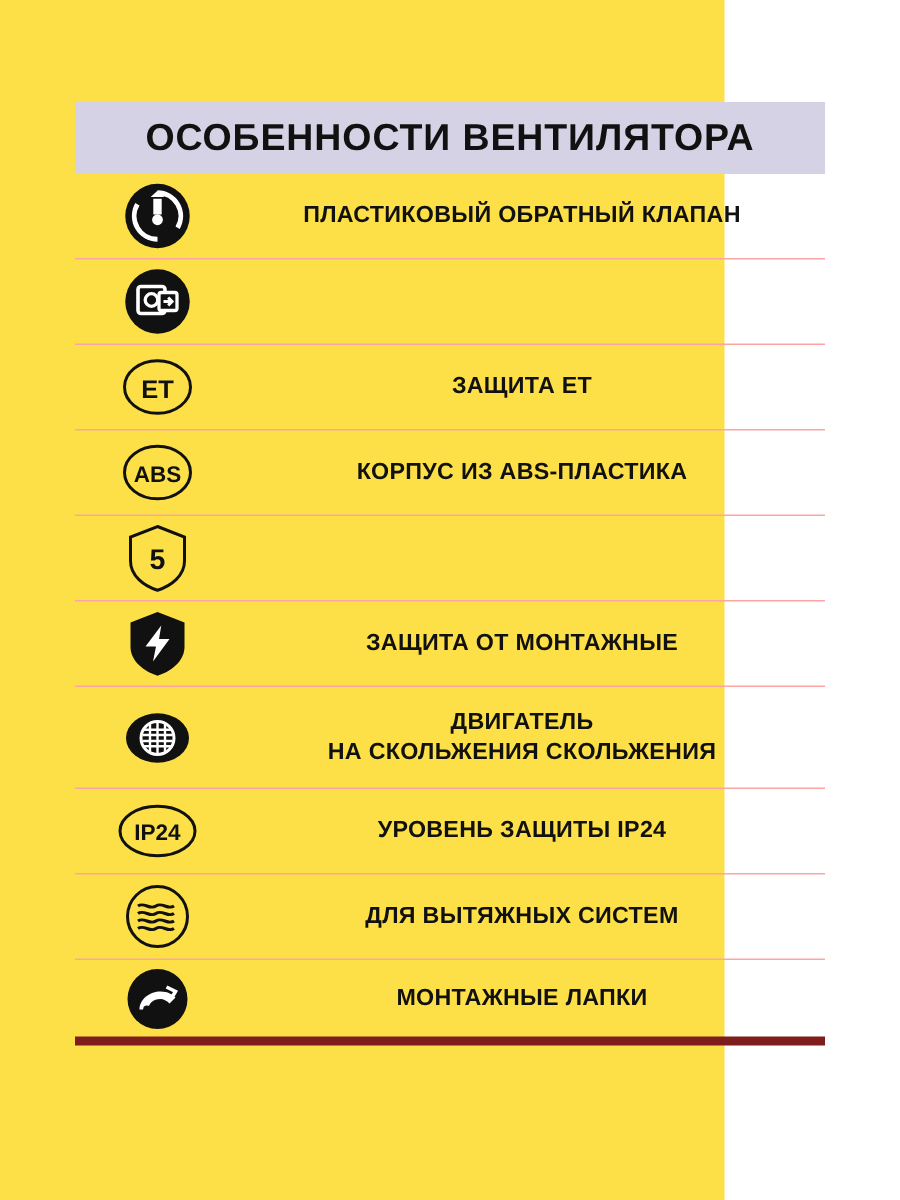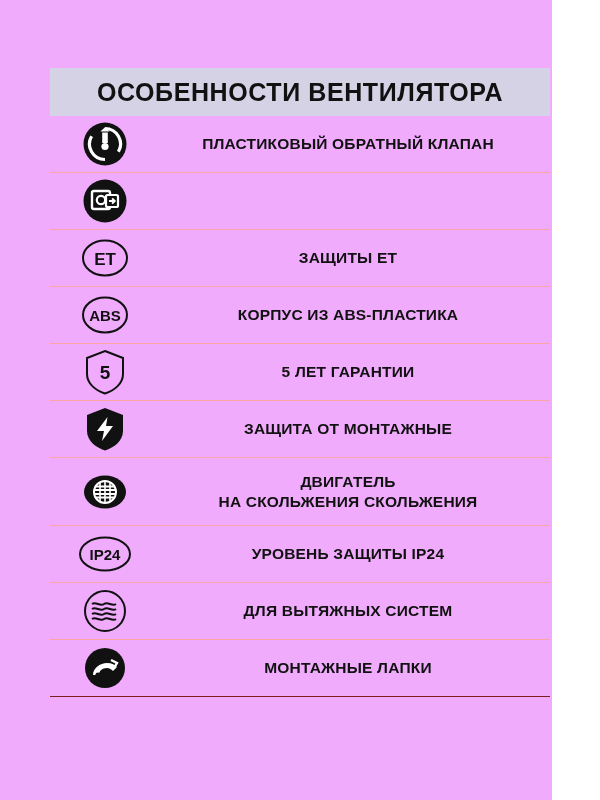--- a/index.html
+++ b/index.html
@@ -8,23 +8,23 @@
     background: #ffffff;
   }
   body {
     width: 600px;
     height: 800px;
     font-family: "Liberation Sans", sans-serif;
     -webkit-font-smoothing: antialiased;
   }
   .sheet {
     position: relative;
-    width: 552px;
+    width: 483px;
     height: 800px;
-    background: #f0abfc;
+    background: #fde047;
     box-sizing: border-box;
   }
   .panel {
     position: absolute;
     left: 50px;
     top: 68px;
     width: 500px;
   }
   .title-bar {
     background: #d4d2e4;
@@ -48,21 +48,21 @@
     display: flex;
     align-items: center;
     height: 57px;
     border-bottom: 1px solid #fca5a5;
     box-sizing: border-box;
   }
   .row.tall {
     height: 68px;
   }
   .row:last-child {
-    border-bottom: 1px solid #7f1d1d;
+    border-bottom: 6px solid #7f1d1d;
   }
   .icon-cell {
     width: 110px;
     min-width: 110px;
     display: flex;
     align-items: flex-start;
     justify-content: center;
   }
   .label-cell {
     flex: 1;
@@ -131,21 +131,21 @@
       <div class="row">
         <div class="icon-cell">
           <span>
             <svg width="50" height="46" viewBox="0 0 50 46">
               <ellipse cx="25" cy="23" rx="22" ry="17.5" fill="none" stroke="#111111" stroke-width="2"></ellipse>
               <text class="ic-text" x="25" y="30" text-anchor="middle" font-size="17">ET</text>
             </svg>
           </span>
         </div>
         <div class="label-cell">
-          <span>ЗАЩИТЫ ET</span>
+          <span>ЗАЩИТА ET</span>
         </div>
       </div>
 
       <div class="row">
         <div class="icon-cell">
           <span>
             <svg width="50" height="46" viewBox="0 0 50 46">
               <ellipse cx="25" cy="23" rx="22" ry="17.5" fill="none" stroke="#111111" stroke-width="2"></ellipse>
               <text class="ic-text" x="25" y="29" text-anchor="middle" font-size="15" font-weight="normal">ABS</text>
             </svg>
@@ -157,23 +157,20 @@
       </div>
 
       <div class="row">
         <div class="icon-cell">
           <span>
             <svg width="44" height="48" viewBox="0 0 44 48">
               <path d="M22 3 L40 10 V26 C40 36 31 42.5 22 45.5 C13 42.5 4 36 4 26 V10 Z" fill="none" stroke="#111111" stroke-width="2"></path>
               <text class="ic-text" x="22" y="31" text-anchor="middle" font-size="19">5</text>
             </svg>
           </span>
-        </div>
-        <div class="label-cell">
-          <span>5 ЛЕТ ГАРАНТИИ</span>
         </div>
       </div>
 
       <div class="row">
         <div class="icon-cell">
           <span>
             <svg width="44" height="48" viewBox="0 0 44 48">
               <path d="M22 3 L40 10 V26 C40 36 31 42.5 22 45.5 C13 42.5 4 36 4 26 V10 Z" fill="#111111"></path>
               <path d="M24.5 12 L14 26 H21 L19 36 L30 21 H23 Z" fill="#ffffff"></path>
             </svg>

